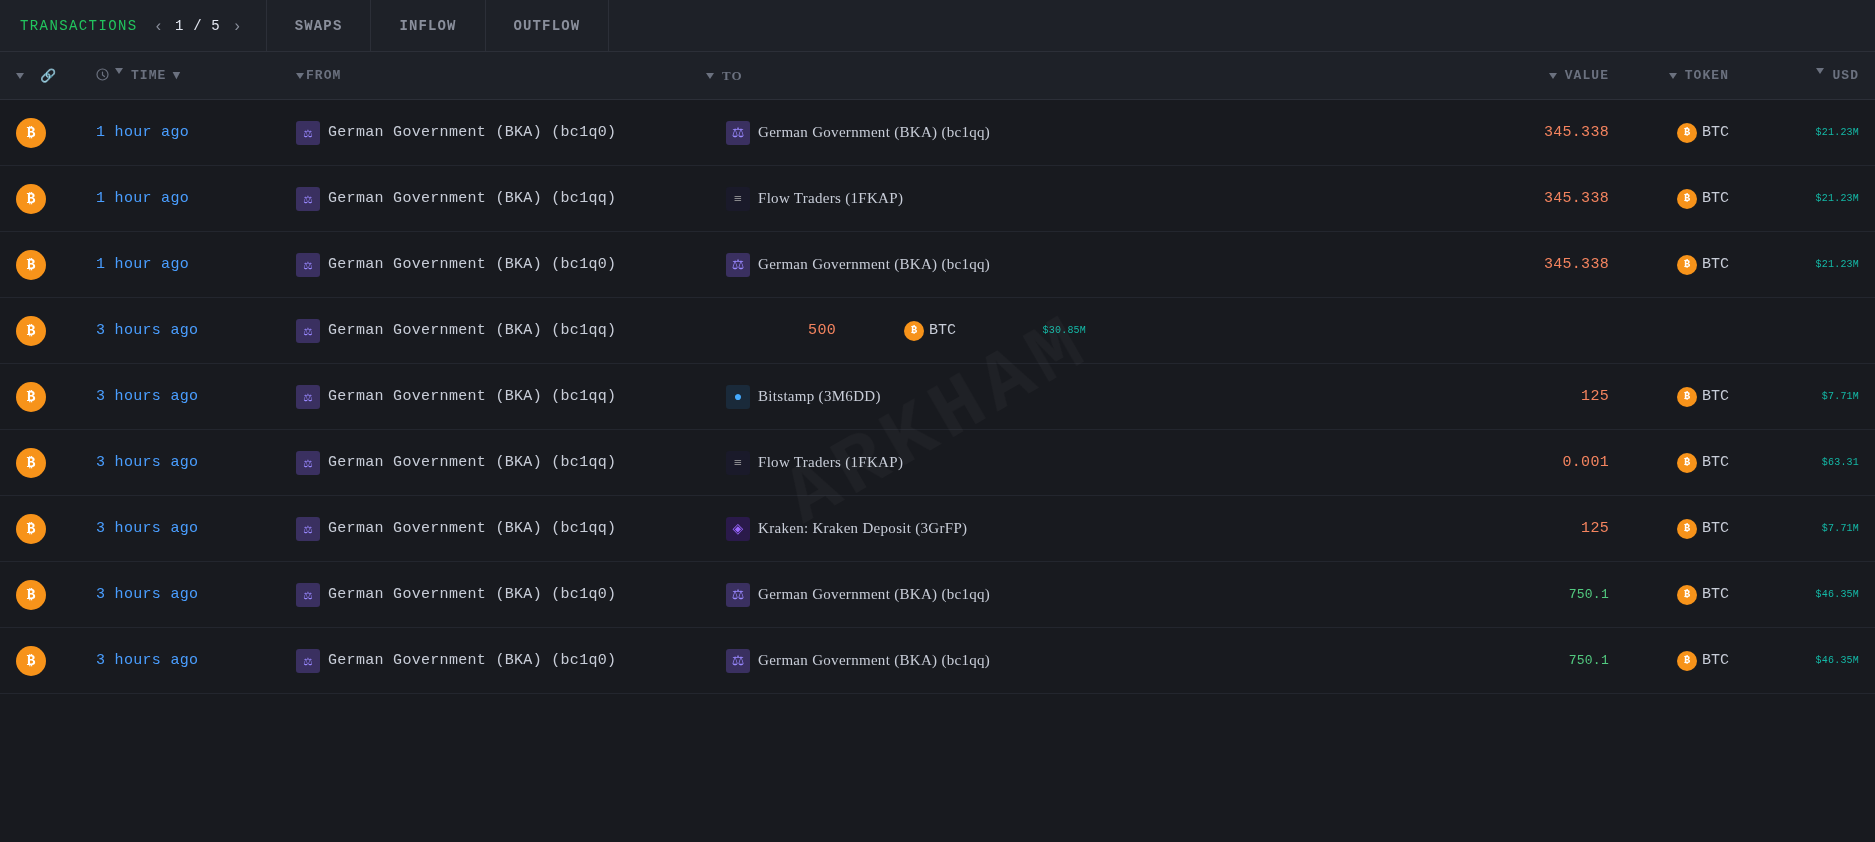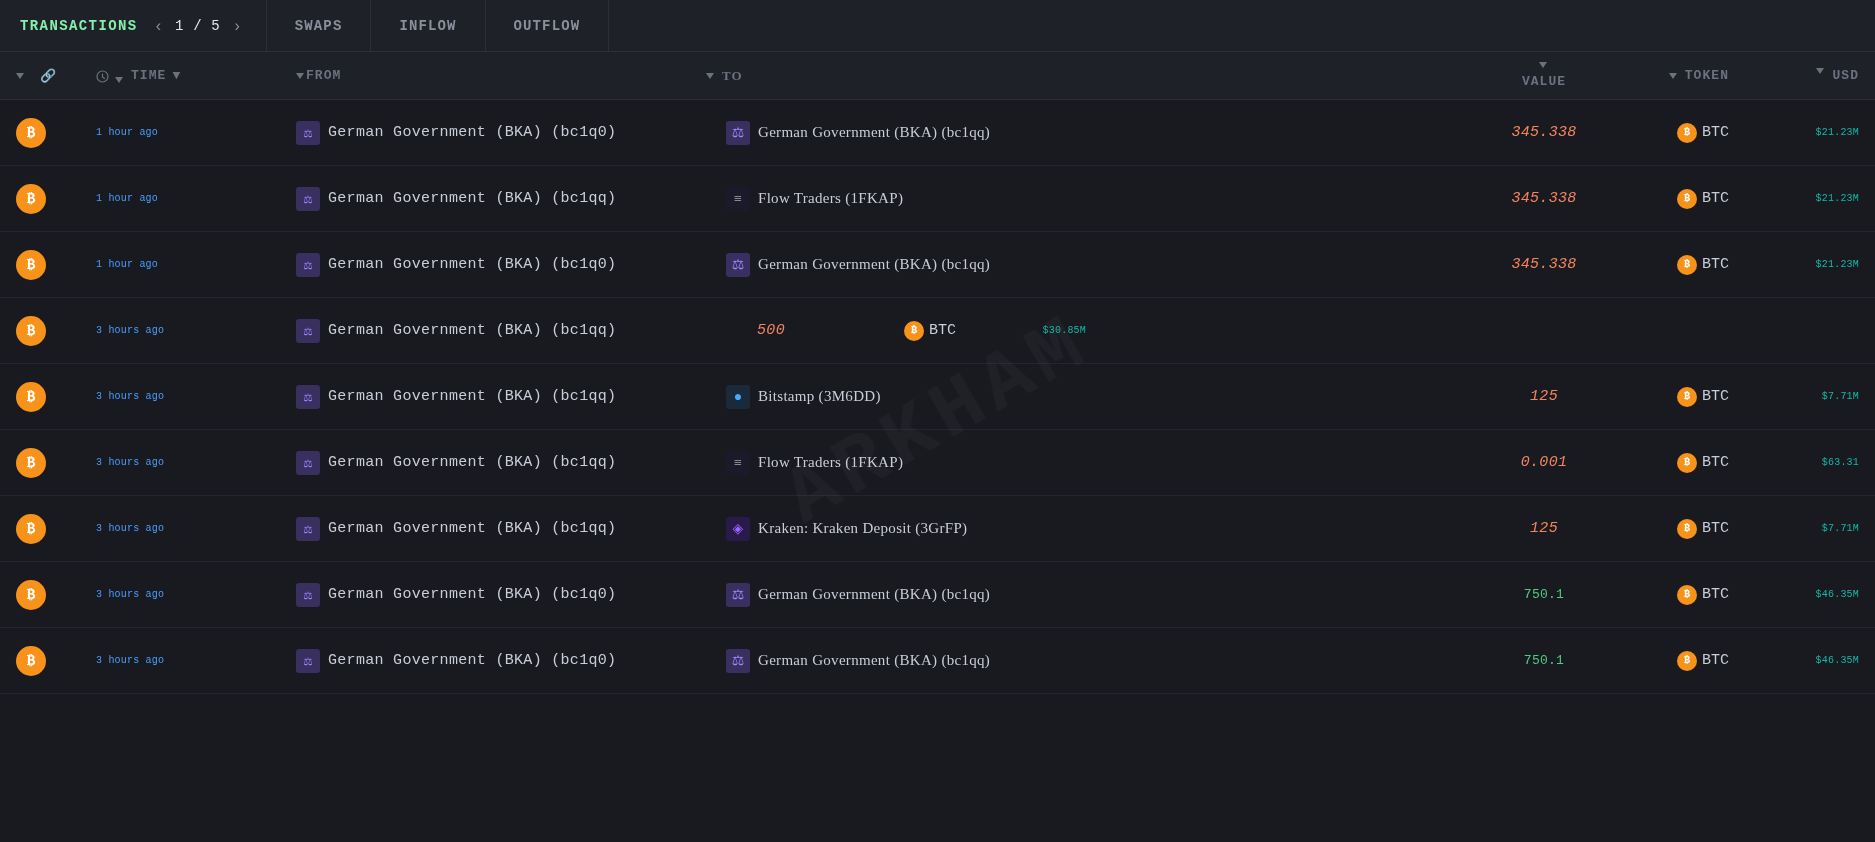--- a/index.html
+++ b/index.html
@@ -36,23 +36,23 @@
     .transactions-tab {
       display: flex;
       align-items: center;
       gap: 12px;
       padding: 0 20px;
       border-right: 1px solid #2c2f38;
     }
 
     .transactions-tab .label {
       font-size: 14px;
-      font-weight: bold;
+      font-weight: normal;
       letter-spacing: 0.1em;
-      color: #86efac;
+      color: #22c55e;
     }
 
     .pagination {
       display: flex;
       align-items: center;
       gap: 8px;
     }
     .pagination .nav-btn {
       background: none;
       border: none;
@@ -74,24 +74,24 @@
       height: 48px;
       background: #1e2128;
       border-bottom: 1px solid #2c2f38;
       font-size: 13px;
       font-weight: bold;
       letter-spacing: 0.08em;
       color: #6b717f;
     }
 
     .col-icons { display: flex; align-items: center; gap: 14px; width: 80px; }
-    .col-time { width: 200px; display: flex; align-items: flex-end; gap: 6px; }
+    .col-time { width: 200px; display: flex; align-items: flex-start; gap: 6px; }
     .col-from { width: 410px; display: flex; align-items: center; }
     .col-to { flex: 1; display: flex; align-items: center; gap: 6px; font-family: Liberation Serif, serif; }
-    .col-value { width: 130px; display: flex; align-items: center; gap: 6px; justify-content: flex-end; flex-direction: column; }
+    .col-value { width: 130px; display: flex; align-items: center; gap: 6px; justify-content: flex-end; }
     .col-token { width: 120px; display: flex; align-items: center; gap: 6px; justify-content: flex-end; }
     .col-usd { width: 130px; display: flex; align-items: flex-start; gap: 6px; justify-content: flex-end; }
 
     .filter-icon {
       display: inline-flex;
       align-items: center;
       color: #6b717f;
       font-size: 13px;
     }
 
@@ -116,21 +116,21 @@
       justify-content: center;
       font-weight: bold;
       color: white;
       font-size: 14px;
       flex-shrink: 0;
     }
 
     .time-link {
       color: #4a9eff;
       text-decoration: none;
-      font-size: 10px;
+      font-size: 15px;
       letter-spacing: 0.02em;
     }
 
     .entity-icon {
       width: 24px;
       height: 24px;
       border-radius: 3px;
       display: flex;
       align-items: center;
       justify-content: center;
@@ -148,21 +148,21 @@
       font-size: 15px;
       letter-spacing: 0.02em;
     }
 
     .address-plain {
       color: #c8cdd8;
       font-size: 14px;
       letter-spacing: 0.02em;
     }
 
-    .value-orange { color: #f4845f; font-size: 15px; letter-spacing: 0.02em; font-style: italic; }
+    .value-orange { color: #f4845f; font-size: 15px; letter-spacing: 0.02em; }
     .value-green { color: #52c97f; font-size: 13px; letter-spacing: 0.02em; }
 
     .token-badge {
       display: flex;
       align-items: center;
       gap: 5px;
       font-size: 15px;
       color: #c8cdd8;
     }
     .token-btc-icon {

